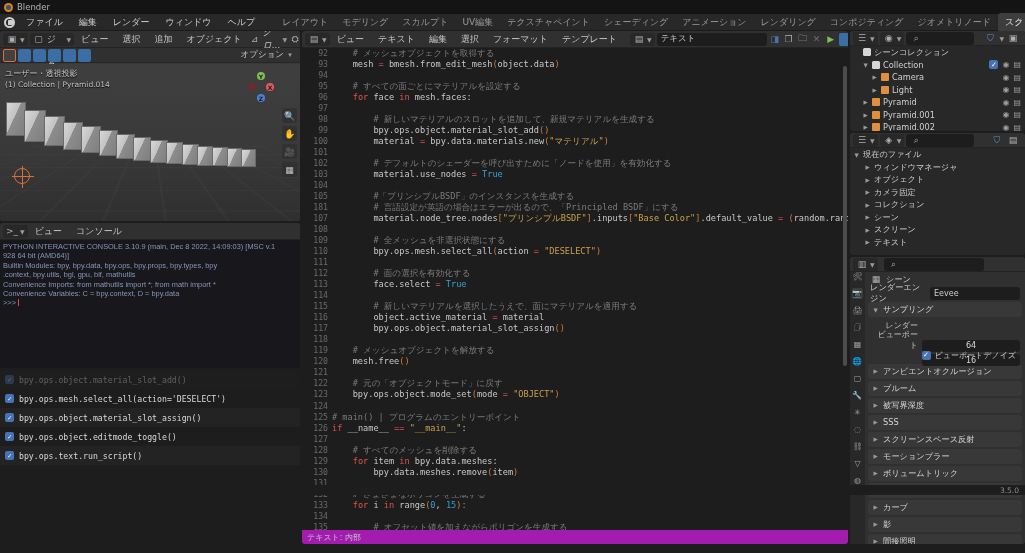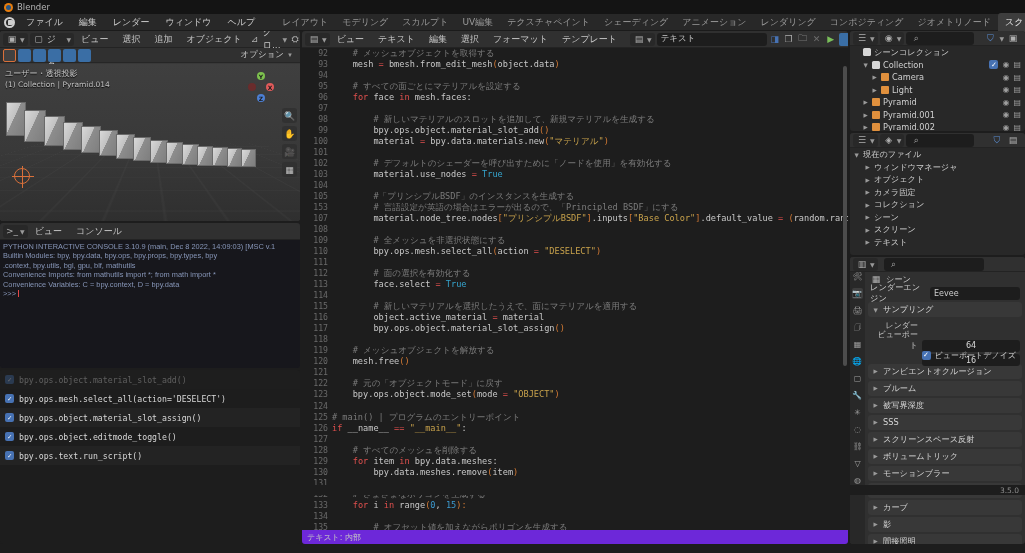--- a/index.html
+++ b/index.html
@@ -100,21 +100,21 @@
      font-family:"DejaVu Sans Mono","Liberation Mono",monospace;font-size:8.6px;line-height:11.02px;}
   .ln-col{position:absolute;left:0;top:0;width:26px;text-align:right;color:#6a6a6a;font-size:8.2px;}
   .code-col{position:absolute;left:30px;top:0;right:0;white-space:pre;color:#c8c8c8;}
   .cmt{color:#7b7b7b;}
   .kw{color:#e0504e;}
   .str{color:#c8a24b;}
   .num{color:#3c9ad0;}
   .bool{color:#35a4cd;}
   .fn{color:#c8c8c8;}
   .par{color:#d37a34;}
-  .te-foot{position:absolute;left:0;bottom:0;width:546px;height:14px;background:#6d28d9;
+  .te-foot{position:absolute;left:0;bottom:0;width:546px;height:14px;background:#a21caf;
      display:flex;align-items:center;padding-left:5px;font-size:8px;color:#c4c4c4;}
   .te-scroll{position:absolute;right:1px;top:18px;width:4px;height:300px;background:#4c4c4c;border-radius:2px;}
 
   
   #outliner{left:850px;top:31px;width:175px;height:100px;background:#282828;}
   .out-row{display:flex;align-items:center;height:12.5px;font-size:8.2px;color:#d0d0d0;padding-left:3px;gap:3px;}
   .tri{font-size:5.5px;color:#9a9a9a;width:7px;flex:none;text-align:center;}
   .outicons{margin-left:auto;display:flex;gap:4px;padding-right:4px;align-items:center;}
   .oi{font-size:8px;color:#9e9e9e;}
   .sq{width:8px;height:8px;border-radius:1.5px;display:inline-block;flex:none;}
@@ -196,21 +196,21 @@
         <span>オブジェク...</span>
           <span class="chev">▼</span>
       </span>
       <div class="menu" id="vpmenus">
           <span class="mi">ビュー</span>
           <span class="mi">選択</span>
           <span class="mi">追加</span>
           <span class="mi">オブジェクト</span>
         </div>
       <span class="ic">⊿</span>
-      <span style="font-size:9px;color:#c8c8c8;">グロ...</span>
+      <span style="font-size:9px;color:#c8c8c8;font-style:italic;">グロ...</span>
       <span class="chev">▼</span>
       <span class="ic">⛭</span>
       <span class="chev">▼</span>
       <span class="tgl"></span>
     </div>
     <div class="ttlrow">
       <span class="tgl g" style="border:1px solid #d9703a;"></span>
       <span class="tgl"></span>
       <span class="tgl"></span>
       <span class="tgl"></span>
@@ -266,20 +266,21 @@
         <span class="ic">&gt;_</span>
           <span class="chev">▼</span>
       </span>
       <div class="menu" id="conmenus">
           <span class="mi">ビュー</span>
           <span class="mi">コンソール</span>
         </div>
     </div>
     <div class="con-body" id="conbody">
         <div class="prompt">PYTHON INTERACTIVE CONSOLE 3.10.9 (main, Dec  8 2022, 14:09:03) [MSC v.1</div>
+        <div class="prompt">928 64 bit (AMD64)]</div>
         <div class="prompt"></div>
         <div class="prompt">Builtin Modules:       bpy, bpy.data, bpy.ops, bpy.props, bpy.types, bpy</div>
         <div class="prompt">.context, bpy.utils, bgl, gpu, blf, mathutils</div>
         <div class="prompt">Convenience Imports:   from mathutils import *; from math import *</div>
         <div class="prompt">Convenience Variables: C = bpy.context, D = bpy.data</div>
         <div class="prompt"></div>
         <div class="prompt">&gt;&gt;&gt; <span class="caret"></span></div>
       </div>
   </div>
 
@@ -347,21 +348,21 @@
           <div>96</div>
           <div>97</div>
           <div>98</div>
           <div>99</div>
           <div>100</div>
           <div>101</div>
           <div>102</div>
           <div>103</div>
           <div>104</div>
           <div>105</div>
-          <div>153</div>
+          <div>181</div>
           <div>107</div>
           <div>108</div>
           <div>109</div>
           <div>110</div>
           <div>111</div>
           <div>112</div>
           <div>113</div>
           <div>114</div>
           <div>115</div>
           <div>116</div>
@@ -598,25 +599,25 @@
           <div class="ppanel">
             <span class="tri">▶</span>
             <span>SSS</span>
           </div>
           <div class="ppanel">
             <span class="tri">▶</span>
             <span>スクリーンスペース反射</span>
           </div>
           <div class="ppanel">
             <span class="tri">▶</span>
+            <span>モーションブラー</span>
+          </div>
+          <div class="ppanel">
+            <span class="tri">▶</span>
             <span>ボリュームトリック</span>
-          </div>
-          <div class="ppanel">
-            <span class="tri">▶</span>
-            <span>モーションブラー</span>
           </div>
           <div class="ppanel">
             <span class="tri">▶</span>
             <span>パフォーマンス</span>
           </div>
           <div class="ppanel">
             <span class="tri">▶</span>
             <span>カーブ</span>
           </div>
           <div class="ppanel">

